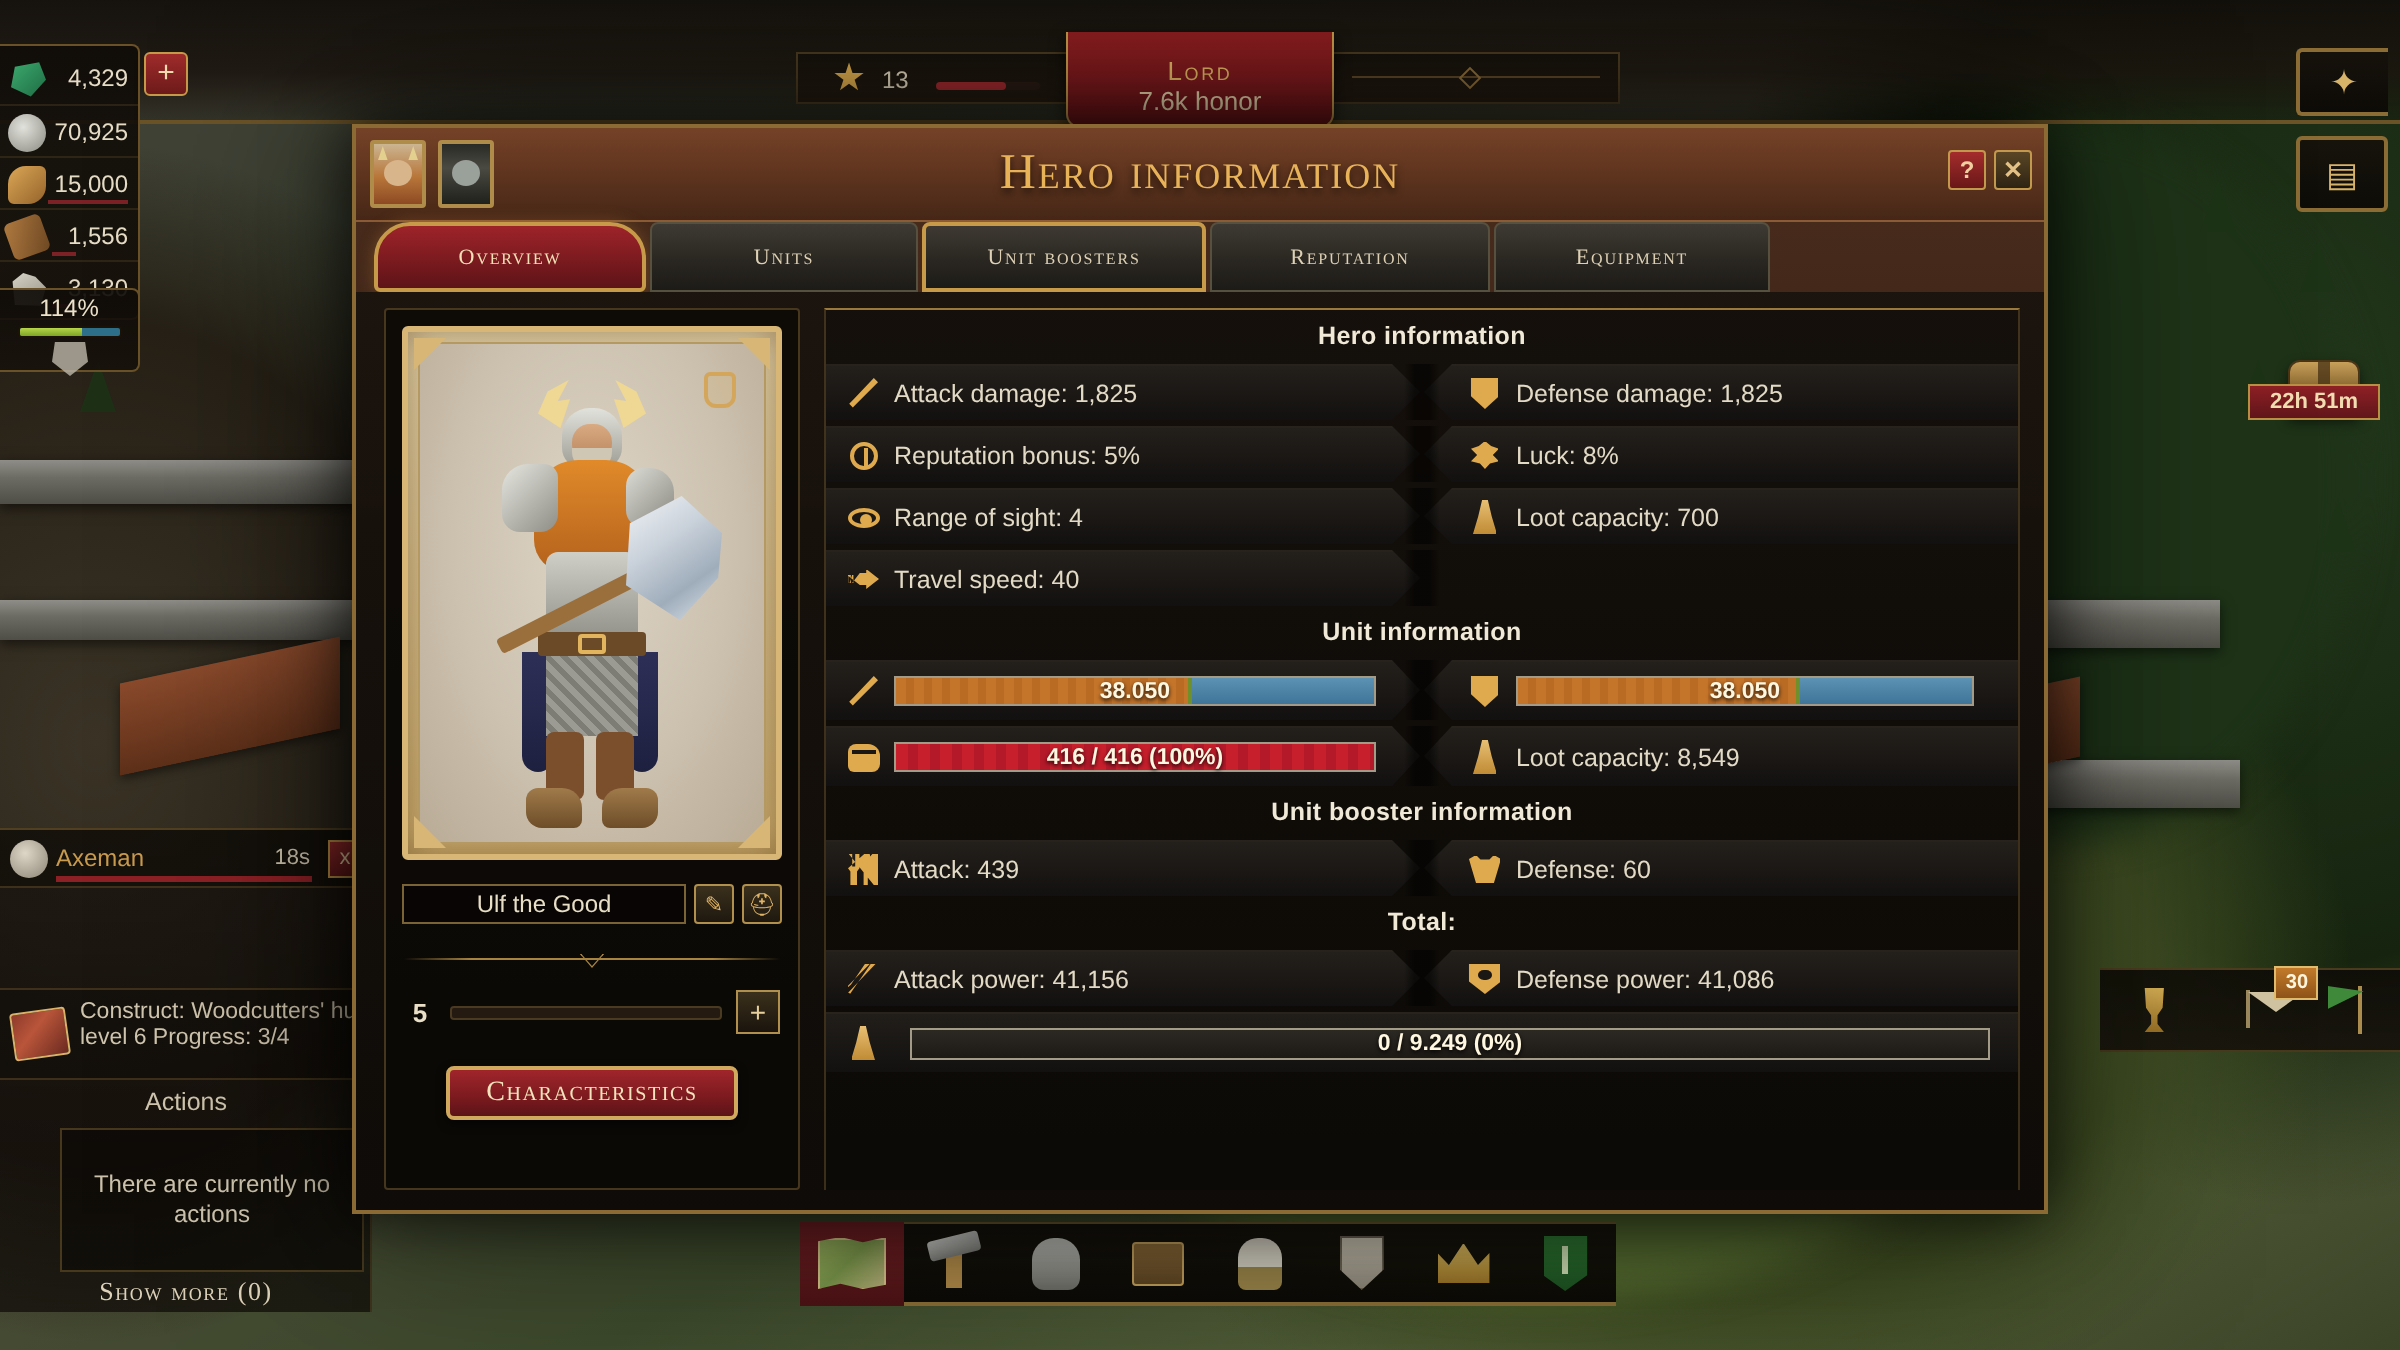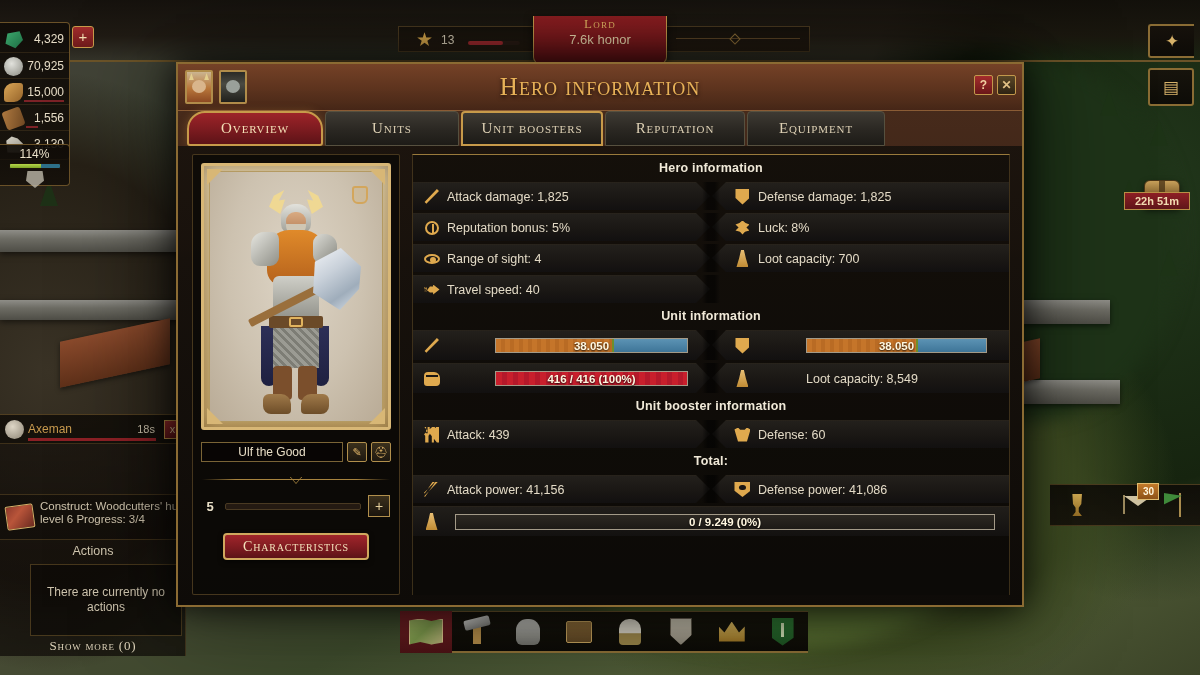--- a/index.html
+++ b/index.html
@@ -42,21 +42,21 @@
   }
   #honor-banner {
     position: absolute; left: 533px; top: 16px; width: 134px; height: 48px;
     background: linear-gradient(180deg, #8e1f22 0%, #6d1518 100%);
     border: 1px solid #c79a4a; border-top: none;
     border-radius: 0 0 7px 7px; text-align: center;
     box-shadow: 0 3px 8px rgba(0,0,0,.6);
   }
   #honor-banner .rank {
     font-variant: small-caps; font-size: 13px; letter-spacing: 1.3px;
-    color: #e4b764; padding-top: 0; font-family: Liberation Serif, serif;
+    color: #e4b764; padding-top: 12px; font-family: Liberation Sans, sans-serif;
   }
   #honor-banner .honor { font-size: 13px; color: #f0dfb4; }
   .hud-bar-left, .hud-bar-right {
     position: absolute; top: 26px; height: 26px;
     background: linear-gradient(180deg, #16120c, #241b11);
     border: 1px solid #4a3a20;
   }
   .hud-bar-left { left: 398px; width: 136px; }
   .hud-bar-right { left: 666px; width: 144px; }
   #xp-star {
@@ -279,21 +279,21 @@
   }
   #tb-help { right: 29px; background: linear-gradient(180deg,#a42c2c,#6a1718); color: #f0cfa0; }
   #tb-close { right: 6px; background: linear-gradient(180deg,#5a4626,#2e2313); color: #e3c186; }
 
   #tabs {
     position: absolute; left: 9px; top: 47px; width: 700px; height: 35px; display: flex; gap: 2px;
   }
   .tab {
     height: 35px; display: flex; align-items: center; justify-content: center;
     font-family: "Liberation Serif", serif; font-variant: small-caps;
-    font-size: 15px; letter-spacing: .9px; color: #ddd0b4;
+    font-size: 11px; letter-spacing: .9px; color: #ddd0b4;
     background: linear-gradient(180deg, #3e3a33 0%, #2a2722 55%, #1d1b17 100%);
     border: 1px solid #56503f; border-radius: 4px 4px 0 0;
   }
   .tab.active {
     background: linear-gradient(180deg, #9d2329 0%, #7d1b20 52%, #5d1317 100%);
     border: 2px solid #c79a4a; border-radius: 18px 18px 3px 3px; color: #f4e0b7;
     box-shadow: 0 0 8px rgba(190,130,60,.35);
   }
   .tab.hovered { border: 2px solid #c79a4a; }
   .tab-w1 { width: 136px; } .tab-w2 { width: 134px; } .tab-w3 { width: 142px; }
@@ -433,21 +433,21 @@
     width: 17px; height: 17px; margin-right: 7px; flex: none;
     display: flex; align-items: center; justify-content: center;
     color: #dfa94e; font-size: 13px; line-height: 1;
   }
   .stat-text { font-size: 12.5px; color: #e3dac6; }
   .row-gap { height: 3px; }
 
   .bar-cell {
     width: 50%; height: 30px; display: flex; align-items: center;
     background: linear-gradient(180deg, #23201c 0%, #1a1714 55%, #121010 100%);
-    border-top: 1px solid rgba(80,68,50,.35); padding-left: 10px; position: relative; gap: 48px;
+    border-top: 1px solid rgba(80,68,50,.35); padding-left: 10px; position: relative;
   }
   .bar-cell.left { clip-path: polygon(0 0, calc(100% - 14px) 0, 100% 50%, calc(100% - 14px) 100%, 0 100%); }
   .bar-cell.right { margin-left: 2px; clip-path: polygon(14px 0, 100% 0, 100% 100%, 14px 100%, 0 50%); padding-left: 22px; }
   .dual-bar {
     position: relative; flex: 1; height: 15px; margin-right: 22px;
     border: 1px solid #a39a88; background: #2f6f92; overflow: hidden;
   }
   .dual-bar .fill-or {
     position: absolute; left: 0; top: 0; height: 100%;
     background: repeating-linear-gradient(90deg,#c5752a 0 5px,#b96b24 5px 9px);

